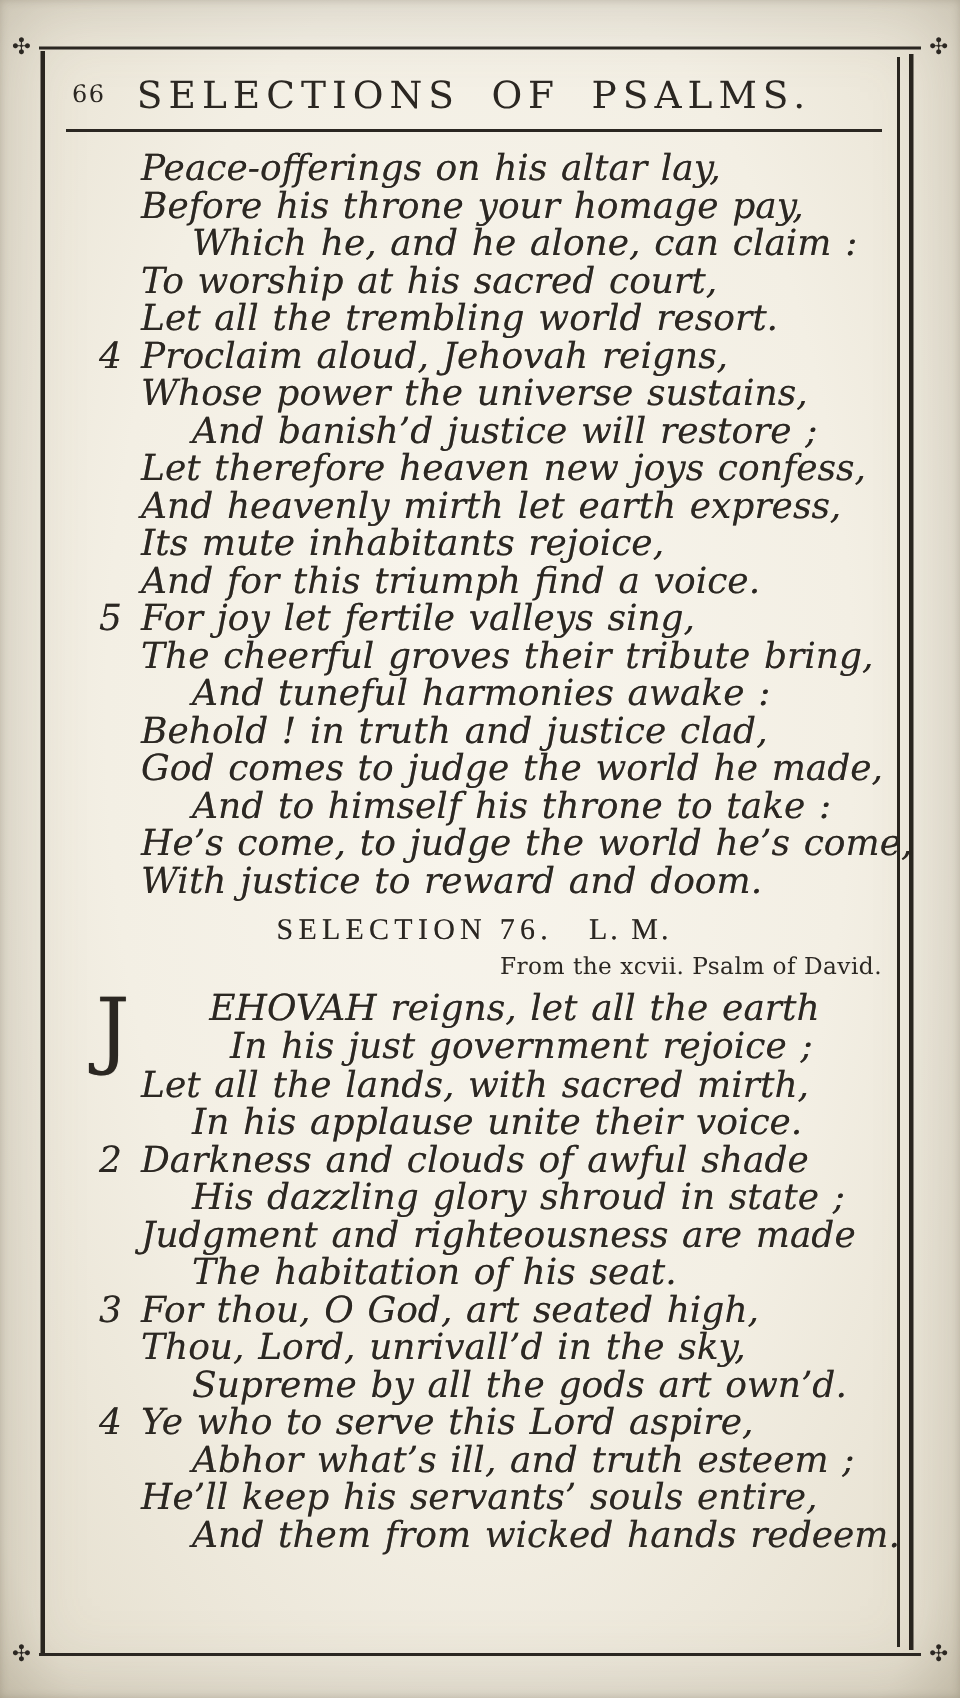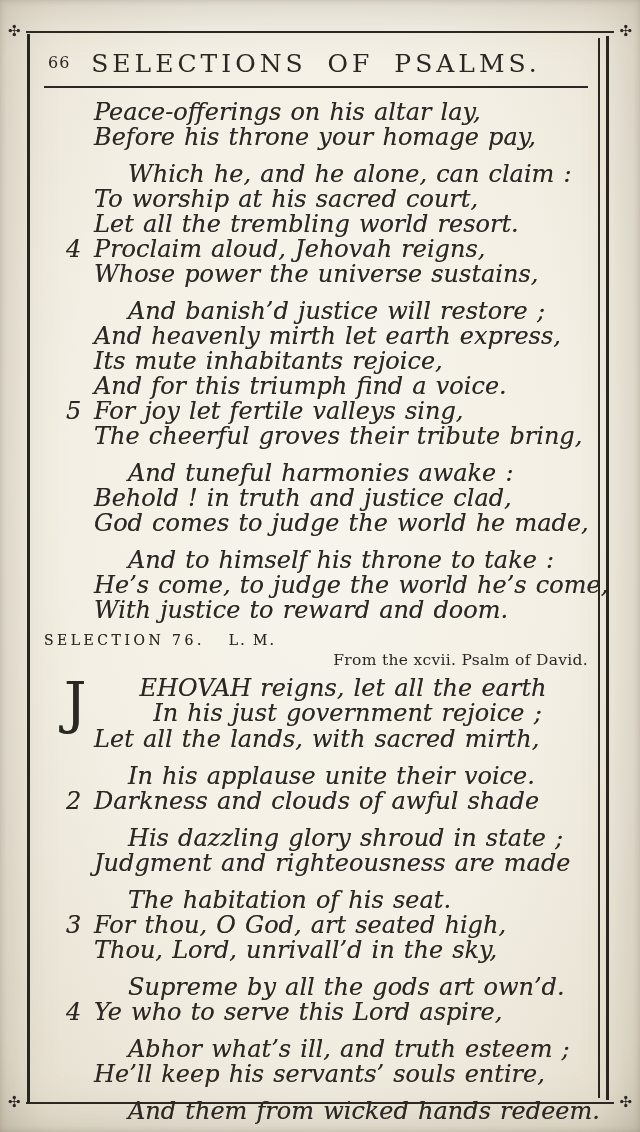--- a/index.html
+++ b/index.html
@@ -22,24 +22,24 @@
   
   .content{position:absolute;left:44px;right:52px;top:46px;}
   .header{position:relative;height:32px;}
   .pagenum{position:absolute;left:4px;top:7px;font-size:16px;letter-spacing:1px;}
   .htitle{position:absolute;left:0;right:0;top:3px;text-align:center;font-size:25px;
     letter-spacing:4px;word-spacing:9px;font-weight:500;}
   .header-rule{border-top:2px solid #2b2722;margin:8px 0 12px 0;}
   .poem{}
   .line{position:relative;font-size:24px;line-height:25px;padding-left:50px;
     white-space:nowrap;word-spacing:1.5px;text-shadow:0 0 .4px rgba(43,39,34,.55);font-style:italic;}
-  .line.ind2{padding-left:84px;margin-top:12px;}
+  .line.ind2{padding-left:84px;}
   .vnum{position:absolute;left:22px;top:0;}
-  .sel-head{text-align:left;font-size:14px;letter-spacing:3.5px;margin-top:9px;
-    text-shadow:0 0 .4px rgba(43,39,34,.55);}
+  .sel-head{text-align:center;font-size:20px;letter-spacing:3.5px;margin-top:9px;
+    text-shadow:0 0 .4px rgba(43,39,34,.55);font-family:Liberation Serif, serif;}
   .sel-head .meter{margin-left:24px;letter-spacing:2px;}
   .sel-src{text-align:right;font-size:15.5px;margin:3px 0 7px 0;letter-spacing:.3px;}
   .dc-block{display:flex;align-items:flex-start;margin-left:20px;}
   .dropcap{font-size:56px;line-height:48px;width:34px;flex:0 0 34px;margin-top:3px;
     text-shadow:0 0 .5px rgba(43,39,34,.6);}
   .dc-lines{flex:1;}
   .dc-lines .line{padding-left:0;text-align:center;}
   .dc-lines .line.dc2{padding-left:9px;}
 </style>
 </head>
@@ -68,20 +68,21 @@
 
     <div class="poem">
         <div class="line"><span>Peace-offerings on his altar lay,</span></div>
         <div class="line"><span>Before his throne your homage pay,</span></div>
         <div class="line ind2"><span>Which he, and he alone, can claim :</span></div>
         <div class="line"><span>To worship at his sacred court,</span></div>
         <div class="line"><span>Let all the trembling world resort.</span></div>
         <div class="line"><span class="vnum">4</span><span>Proclaim aloud, Jehovah reigns,</span></div>
         <div class="line"><span>Whose power the universe sustains,</span></div>
         <div class="line ind2"><span>And banish’d justice will restore ;</span></div>
+        <div class="line"><span>Let therefore heaven new joys confess,</span></div>
         <div class="line"><span>And heavenly mirth let earth express,</span></div>
         <div class="line"><span>Its mute inhabitants rejoice,</span></div>
         <div class="line"><span>And for this triumph find a voice.</span></div>
         <div class="line"><span class="vnum">5</span><span>For joy let fertile valleys sing,</span></div>
         <div class="line"><span>The cheerful groves their tribute bring,</span></div>
         <div class="line ind2"><span>And tuneful harmonies awake :</span></div>
         <div class="line"><span>Behold ! in truth and justice clad,</span></div>
         <div class="line"><span>God comes to judge the world he made,</span></div>
         <div class="line ind2"><span>And to himself his throne to take :</span></div>
         <div class="line"><span>He’s come, to judge the world he’s come,</span></div>

